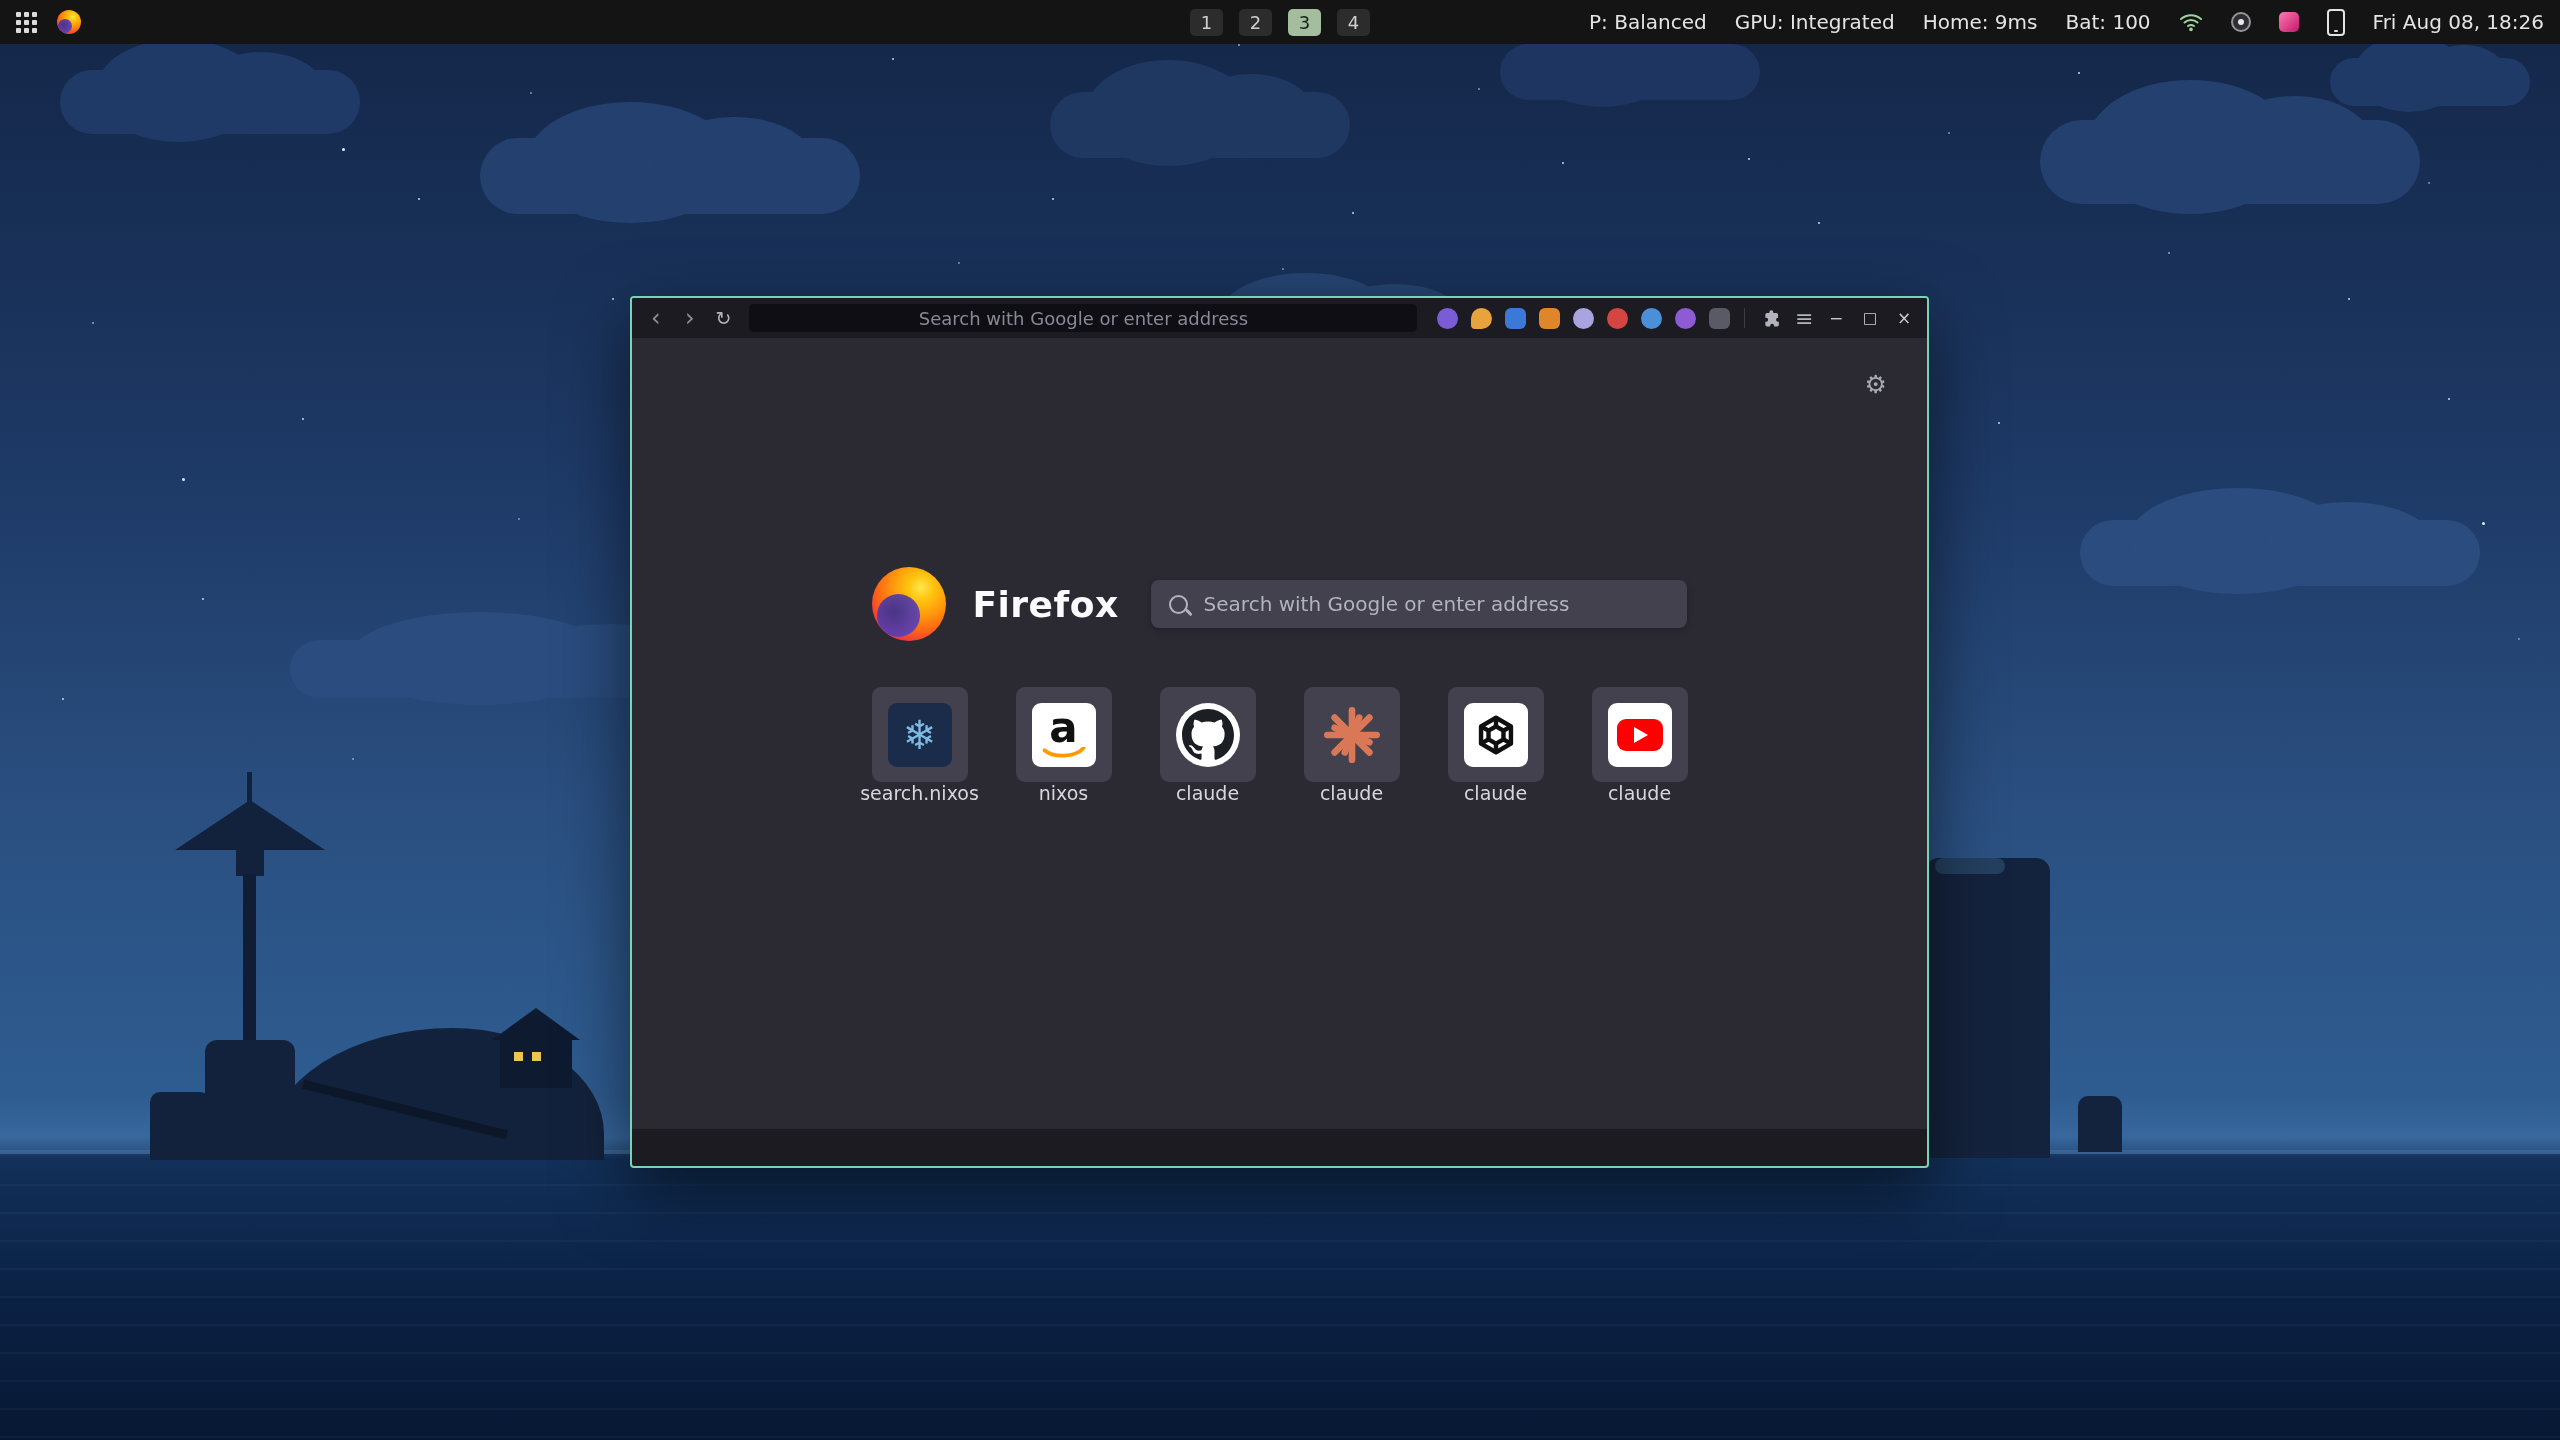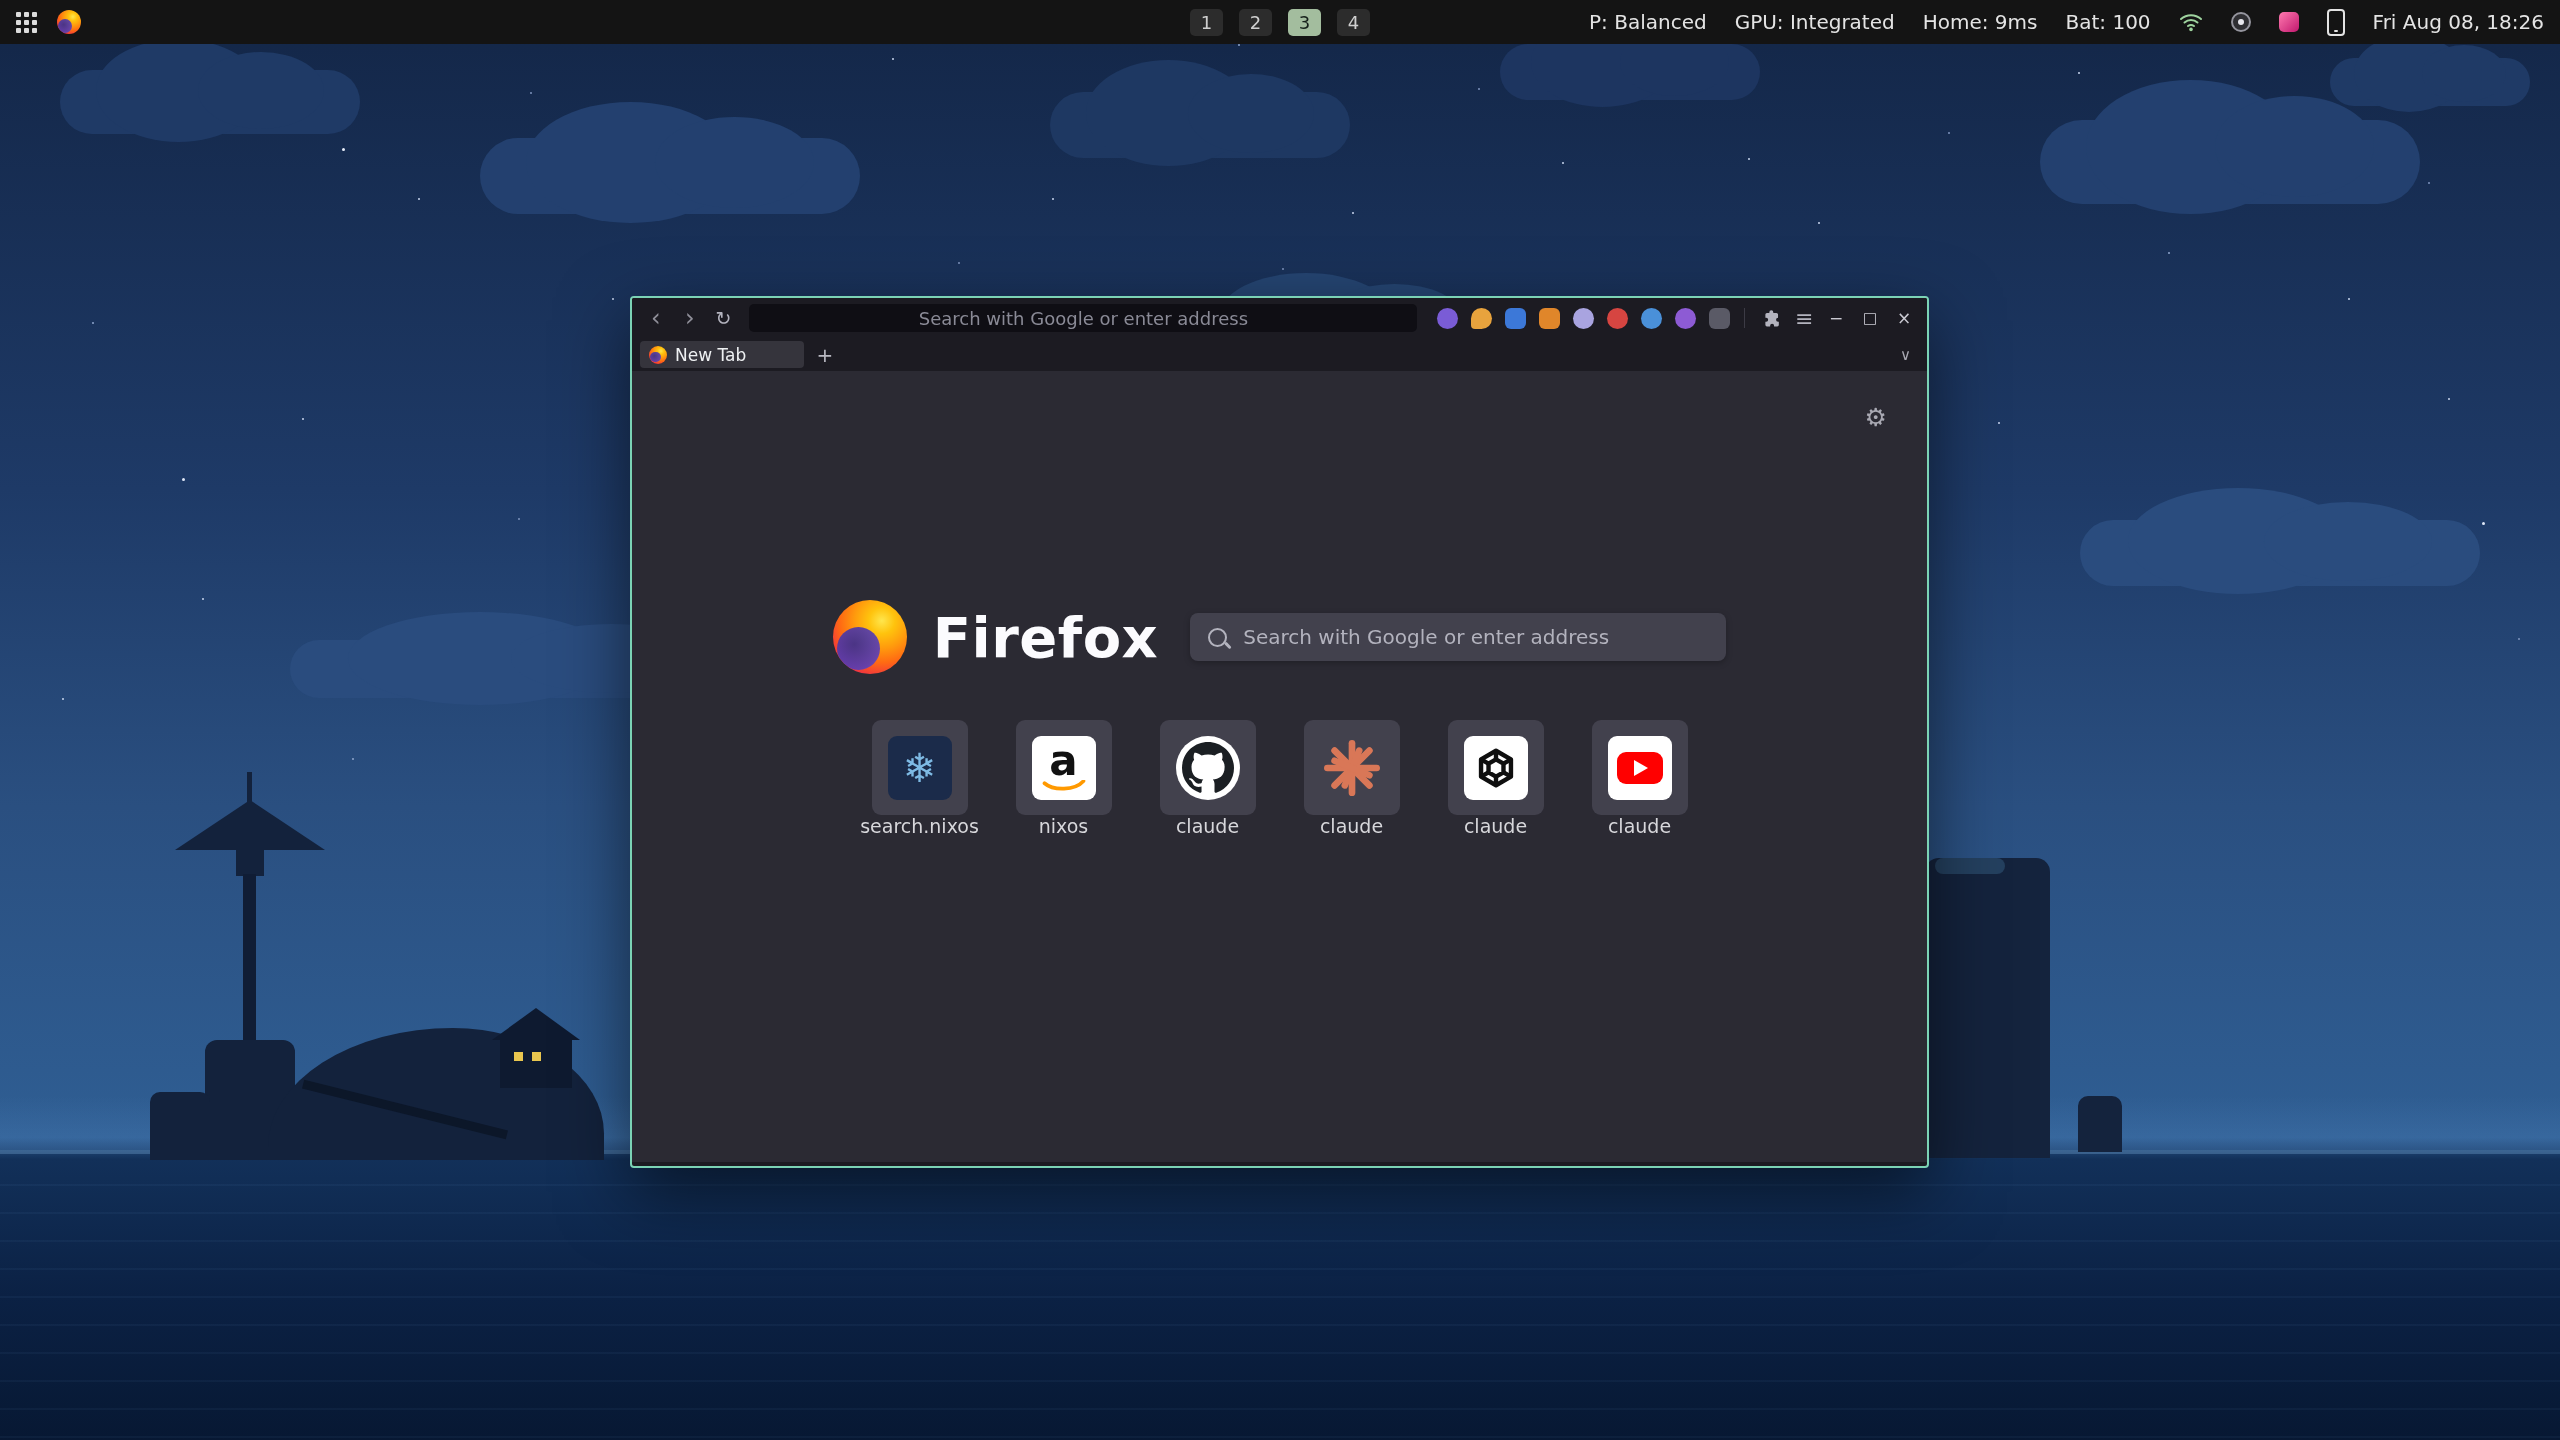--- a/index.html
+++ b/index.html
@@ -90,21 +90,21 @@
     gap:8px;padding:0 9px;box-sizing:border-box;cursor:pointer;}
   .tab span{color:#eef0f2;font-size:17px;white-space:nowrap;}
   .newtab-btn{width:26px;height:26px;display:flex;align-items:center;justify-content:center;
     color:#b9b9c2;font-size:20px;border-radius:4px;cursor:pointer;}
   .tabs-chevron{margin-left:auto;color:#a9a9b3;font-size:15px;cursor:pointer;padding:0 8px;}
 
   
   .content{position:relative;height:791px;background:#2b2a33;}
   .gear{position:absolute;right:40px;top:32px;font-size:25px;color:#a9a9b3;cursor:pointer;}
   .hero{position:absolute;left:0;right:0;top:229px;display:flex;align-items:center;justify-content:center;gap:26px;}
-  .wordmark{color:#fbfbfe;font-size:56px;font-weight:600;letter-spacing:.5px;}
+  .wordmark{color:#fbfbfe;font-size:36px;font-weight:600;letter-spacing:.5px;}
   .searchbox{width:500px;height:48px;background:#42414d;border-radius:8px;display:flex;align-items:center;
     gap:14px;padding:0 18px;margin-left:6px;cursor:text;box-shadow:0 2px 6px rgba(0,0,0,.25);}
   .mag{width:15px;height:15px;border:2px solid #b3b3be;border-radius:50%;position:relative;flex:0 0 auto;}
   .mag::after{content:"";position:absolute;width:8px;height:2.5px;background:#b3b3be;
     transform:rotate(45deg);right:-7px;bottom:-2px;border-radius:2px;}
   .searchbox input{flex:1;background:transparent;border:none;outline:none;color:#fbfbfe;font-size:20px;font-family:inherit;}
   .searchbox input::placeholder{color:#b3b3be;}
   .tiles{position:absolute;left:0;right:0;top:349px;display:flex;justify-content:center;gap:48px;}
   .tile{width:96px;display:flex;flex-direction:column;align-items:center;cursor:pointer;}
   .tile-card{width:96px;height:95px;background:#42414d;border-radius:9px;display:flex;align-items:center;justify-content:center;}
@@ -228,28 +228,20 @@
           </svg>
       </span>
       <span class="tool-icon burger">≡</span>
       <div class="win-controls">
         <span class="wc">−</span>
         <span class="wc max">□</span>
         <span class="wc">×</span>
       </div>
     </div>
 
-    <div class="tabbar">
-      <div class="tab">
-        <div class="ff-logo ff-fav"></div>
-        <span>New Tab</span>
-      </div>
-      <span class="newtab-btn">+</span>
-      <span class="tabs-chevron">∨</span>
-    </div>
 
     <div class="content">
       <span class="gear">⚙</span>
 
       <div class="hero">
         <div class="ff-logo ff-big"></div>
         <div class="wordmark">Firefox</div>
         <div class="searchbox">
           <span class="mag"></span>
           <input placeholder="Search with Google or enter address" style="">

